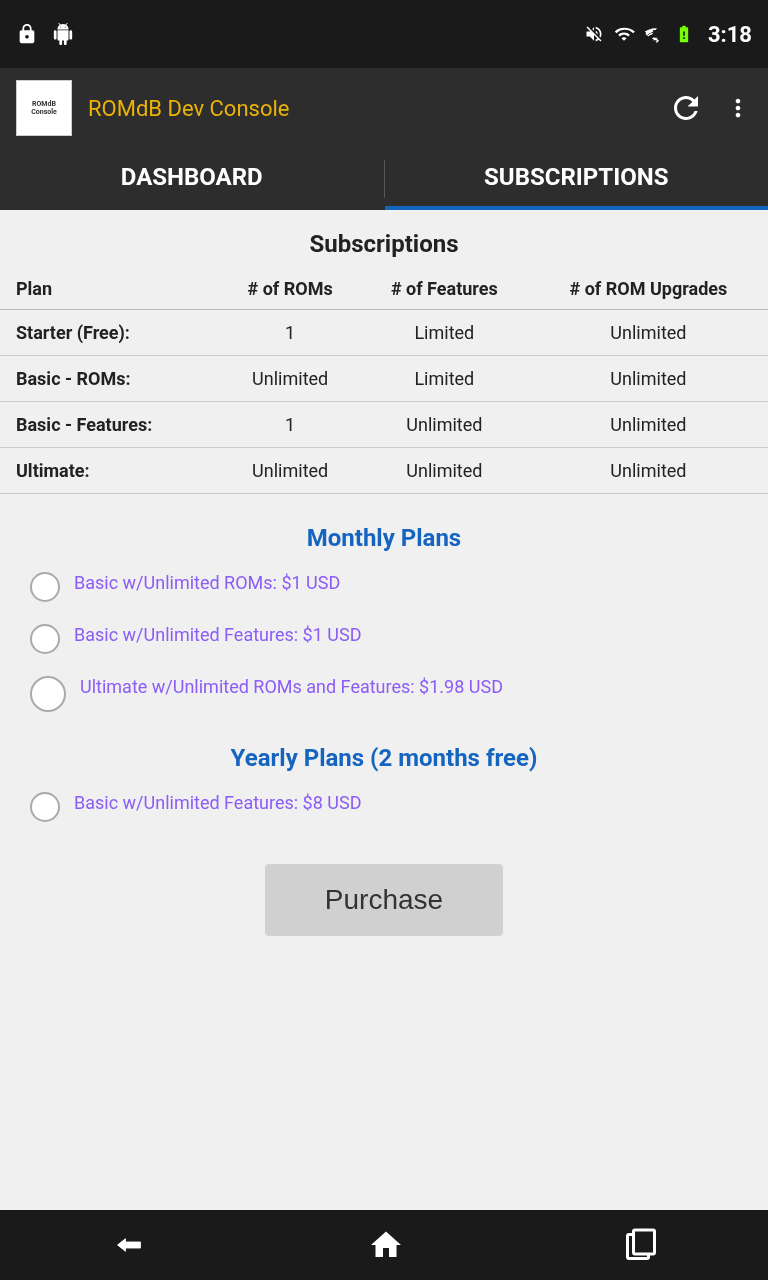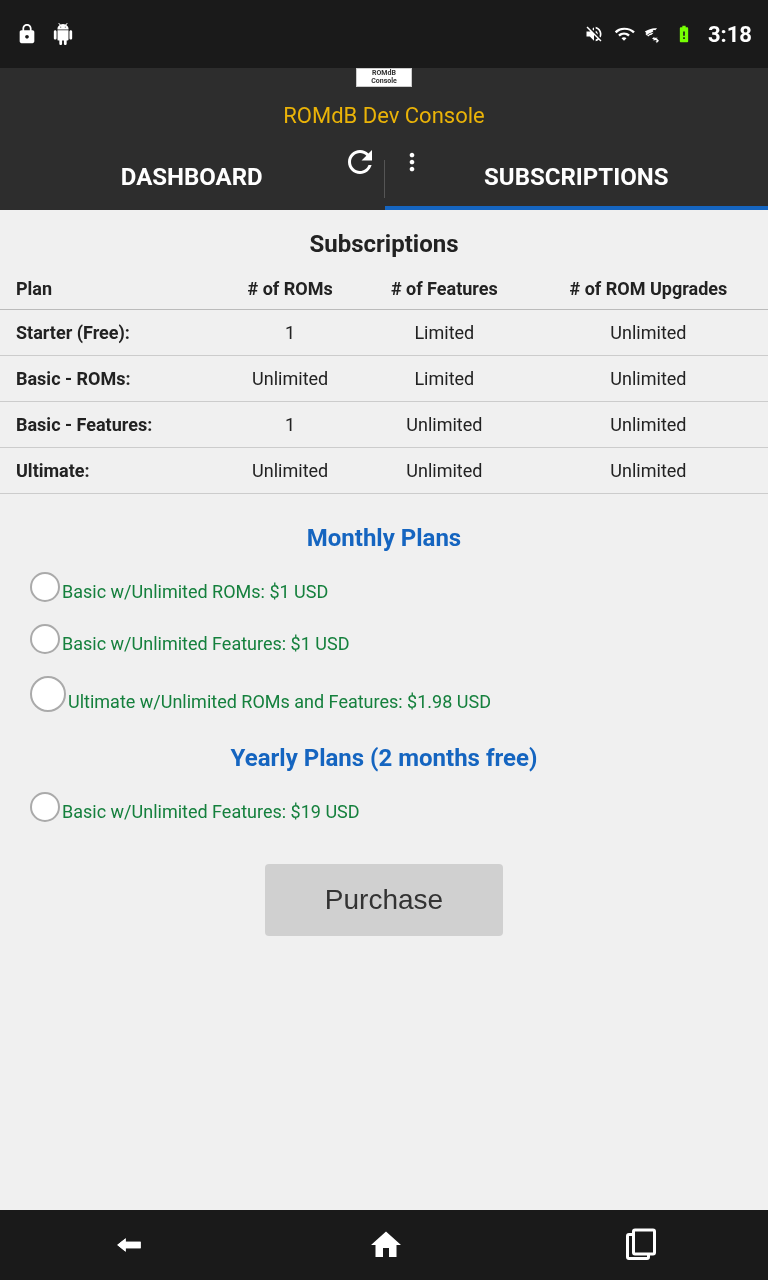--- a/index.html
+++ b/index.html
@@ -42,21 +42,20 @@
     }
 
     
     .app-bar {
       background: #2d2d2d;
       height: 80px;
       display: flex;
       align-items: center;
       padding: 0 16px;
       gap: 16px;
-      flex-direction: column;
     }
     .app-logo {
       width: 56px;
       height: 56px;
       background: white;
       display: flex;
       align-items: center;
       justify-content: center;
       font-size: 8px;
       color: #333;
@@ -160,25 +159,25 @@
     }
     .plans-title {
       text-align: center;
       font-size: 24px;
       font-weight: bold;
       color: #1565c0;
       margin-bottom: 20px;
     }
     .plan-option {
       display: flex;
-      align-items: flex-end;
-      gap: 2px;
+      align-items: flex-start;
+      gap: 14px;
       margin-bottom: 22px;
       font-size: 18px;
-      color: #15803d;
+      color: #8b5cf6;
       cursor: pointer;
     }
     .radio-btn {
       width: 30px;
       height: 30px;
       border-radius: 50%;
       border: 2px solid #aaa;
       background: white;
       flex-shrink: 0;
       display: flex;
@@ -363,21 +362,21 @@
     <div class="plan-option">
       <div class="radio-btn" style="width:36px;height:36px;"></div>
       <span class="plan-label">Ultimate w/Unlimited ROMs and Features: $1.98 USD</span>
     </div>
   </div>
 
   <div class="plans-section" style="padding-top: 0;">
     <div class="plans-title">Yearly Plans (2 months free)</div>
     <div class="plan-option">
       <div class="radio-btn"></div>
-      <span class="plan-label">Basic w/Unlimited Features: $19 USD</span>
+      <span class="plan-label">Basic w/Unlimited Features: $8 USD</span>
     </div>
   </div>
 
   <div class="purchase-section">
     <button class="purchase-btn">Purchase</button>
   </div>
 
 </div>
 
 <div class="bottom-nav">

